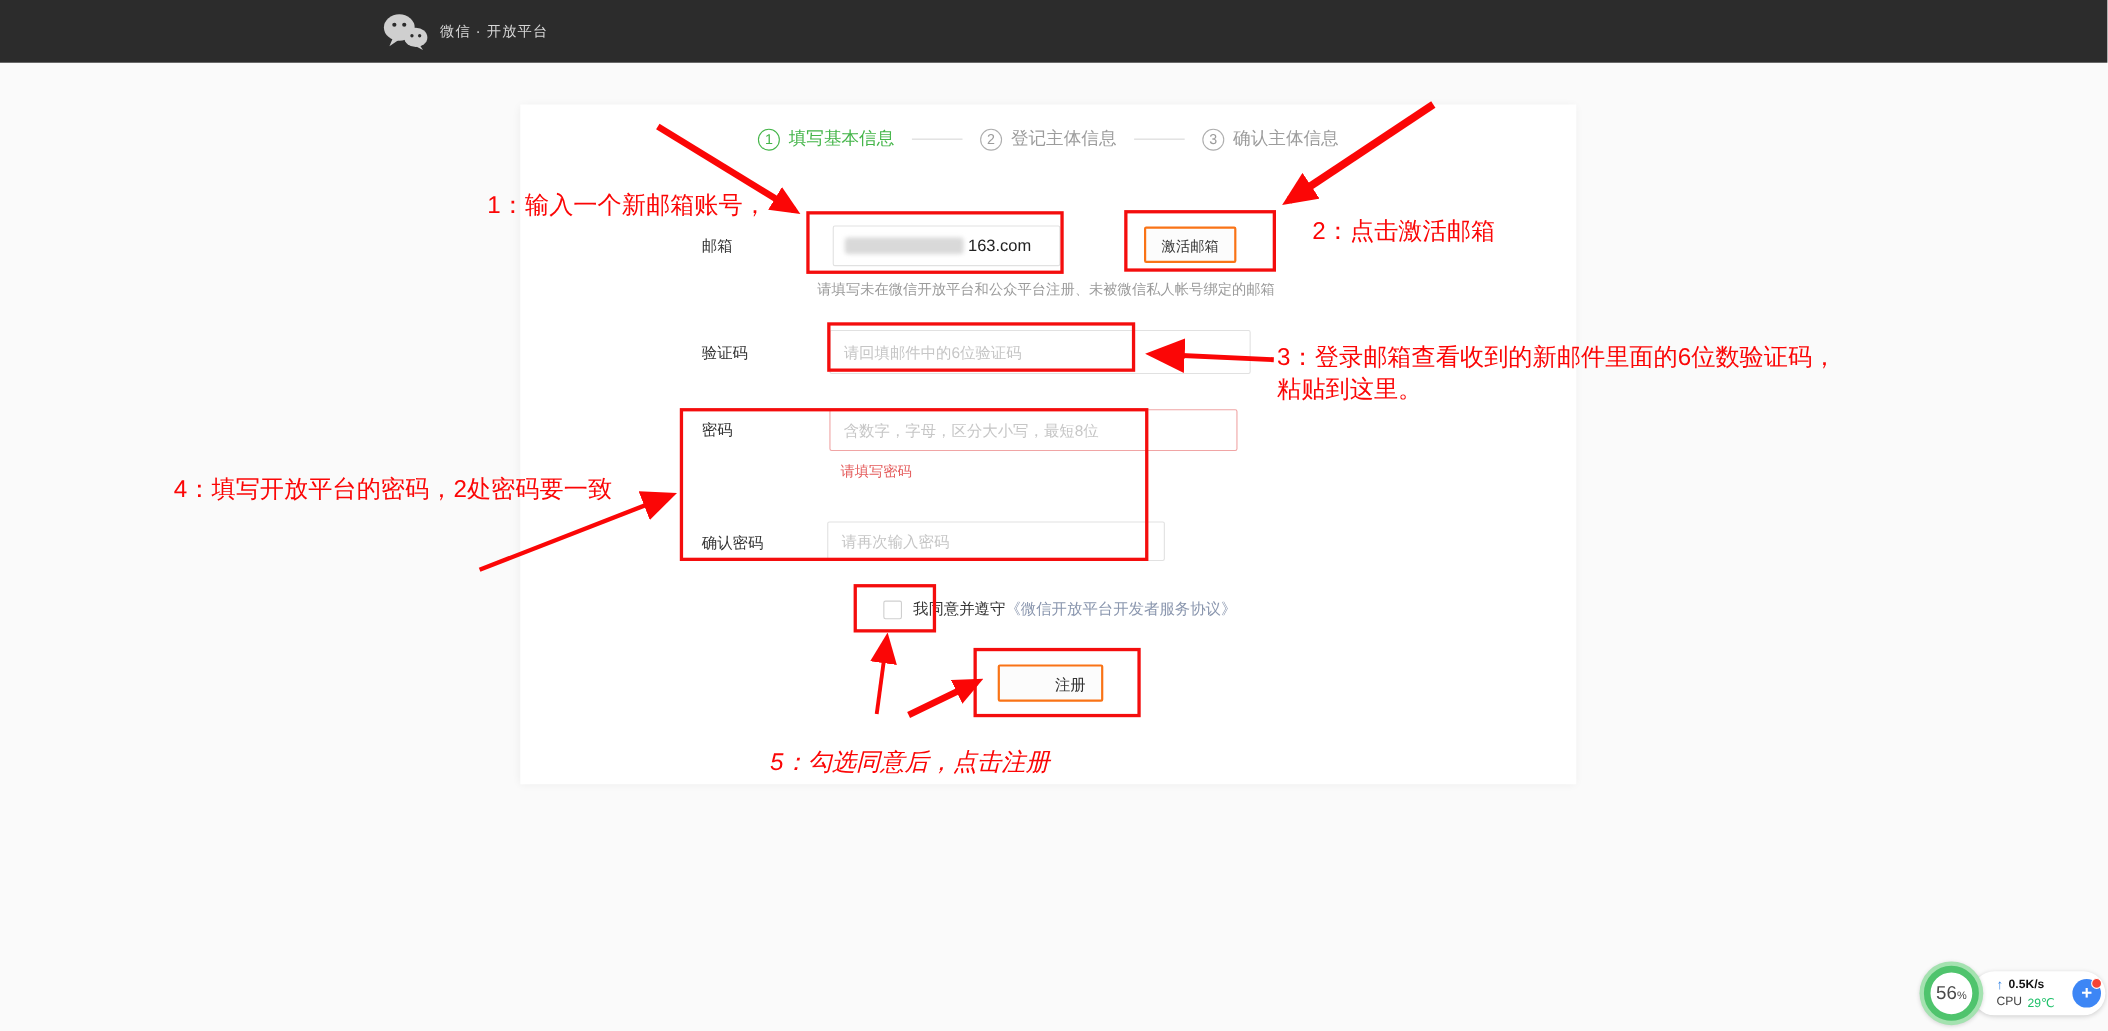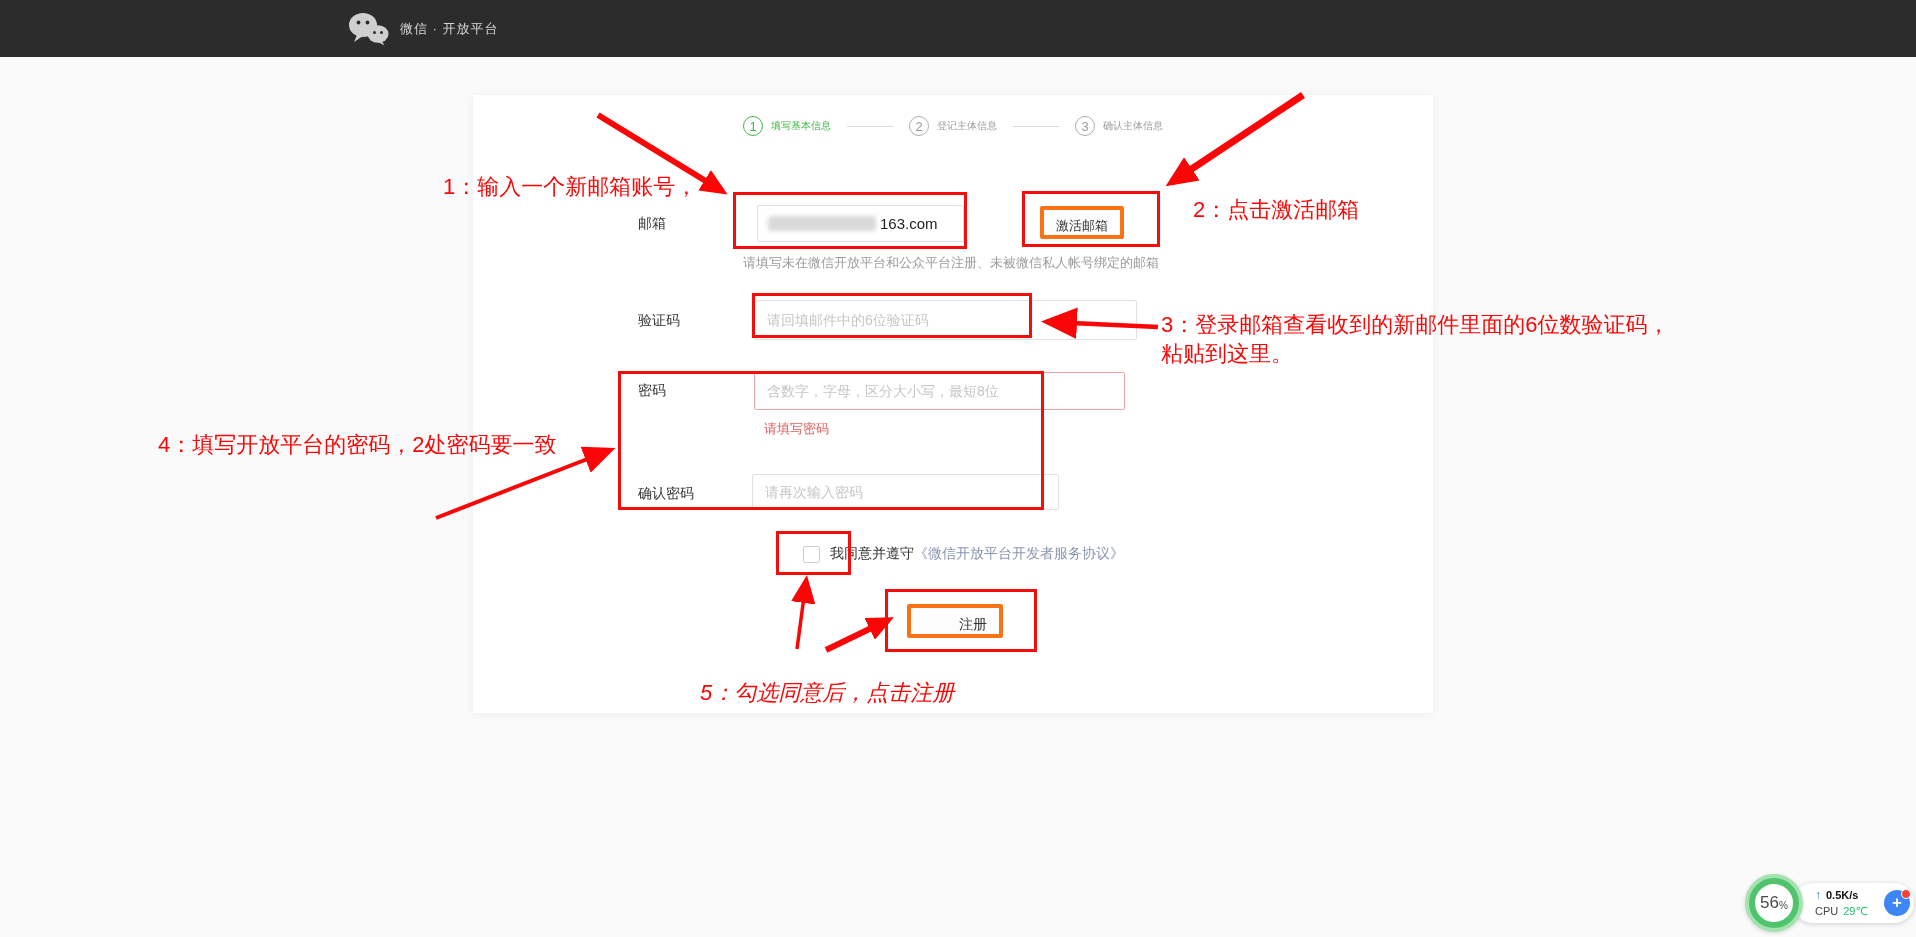--- a/index.html
+++ b/index.html
@@ -12,37 +12,37 @@
   .brand-logo { width:42px; height:34px; }
   .brand-text { color:#d6d6d6; font-size:13px; margin-left:10px; letter-spacing:1px; }
 
   
   .card { position:absolute; left:473px; top:95px; width:960px; height:618px; background:#ffffff; box-shadow:0 1px 8px rgba(0,0,0,0.06); }
 
   
   .steps { position:absolute; left:473px; top:116px; width:960px; display:flex; justify-content:center; align-items:center; }
   .step { display:flex; align-items:center; }
   .step-circle { width:20px; height:20px; border-radius:50%; border:1px solid #aeaeae; color:#9c9c9c; font-size:13px; display:flex; align-items:center; justify-content:center; }
-  .step-label { font-size:10px; color:#9c9c9c; margin-left:8px;font-family:Liberation Mono, monospace; }
+  .step-label { font-size:16px; color:#9c9c9c; margin-left:8px;font-family:Liberation Mono, monospace; }
   .step.active .step-circle { border-color:#44b549; color:#44b549; }
   .step.active .step-label { color:#44b549; }
   .step-connector { width:46px; height:1px; background:#d8d8d8; margin:0 16px; }
 
   
   .flabel { position:absolute; font-size:14px; color:#353535; }
   .lab-email   { left:638px; top:215px; }
   .lab-code    { left:638px; top:312px; }
   .lab-pwd     { left:638px; top:382px; }
   .lab-confirm { left:638px; top:485px; }
 
   .email-box { position:absolute; left:757px; top:205px; width:207px; height:37px; border:1px solid #e1e1e1; border-radius:2px; background:#fff; display:flex; align-items:center; padding:12px 10px; }
   .email-blob { width:108px; height:15px; background:#d9d9d9; border-radius:3px; filter:blur(2px); margin-right:4px; }
   .email-val { font-size:15px; color:#222; }
 
-  .btn { border:4px solid #f97316; background:#fcfcfc; border-radius:2px; color:#353535; text-align:center; cursor:pointer; }
+  .btn { border:2px solid #f97316; background:#fcfcfc; border-radius:2px; color:#353535; text-align:center; cursor:pointer; }
   .btn-activate { position:absolute; left:1040px; top:206px; width:84px; height:33px; font-size:13px; line-height:31px; }
   .btn-register { position:absolute; left:907px; top:604px; width:96px; height:34px; font-size:14px; line-height:32px;padding-left:36px; }
 
   .help-text { position:absolute; left:743px; top:254px; font-size:13px; color:#9b9b9b; }
 
   .tinput { position:absolute; border:1px solid #e1e1e1; border-radius:2px; background:#fff; font-size:14px; color:#333; padding:0 12px; outline:none; }
   .tinput::placeholder { color:#c6c6c6; }
   .inp-code    { left:754px; top:300px; width:383px; height:40px; }
   .inp-pwd     { left:754px; top:372px; width:371px; height:38px; border-color:#f0a5a5; }
   .inp-confirm { left:752px; top:474px; width:307px; height:36px; }

